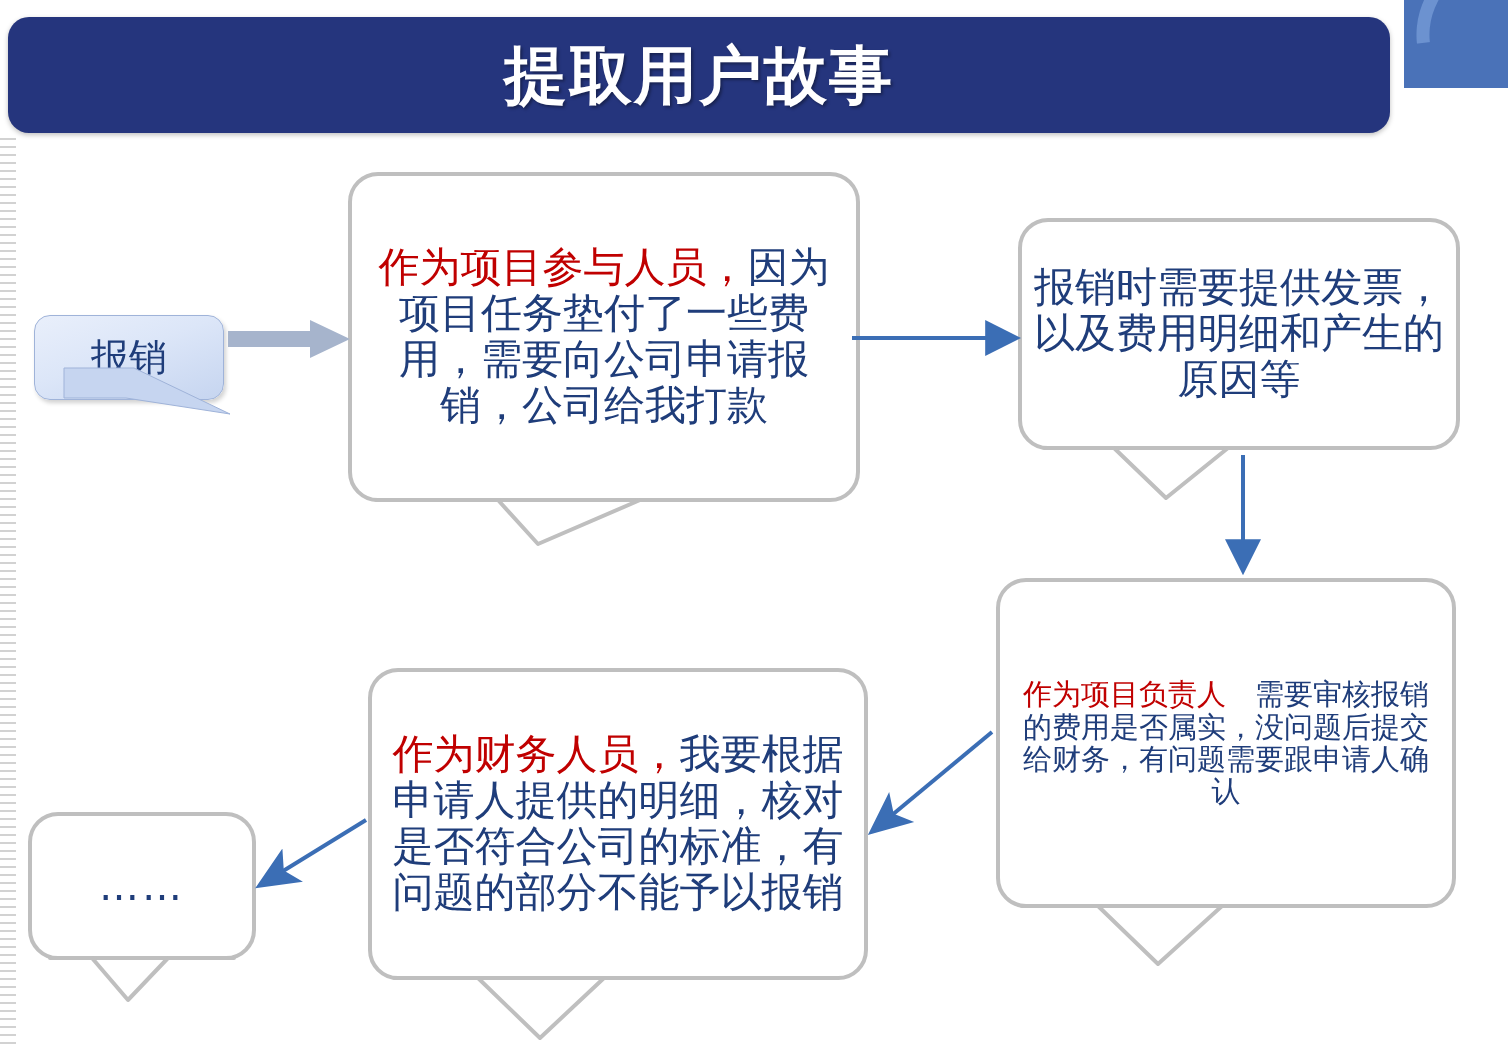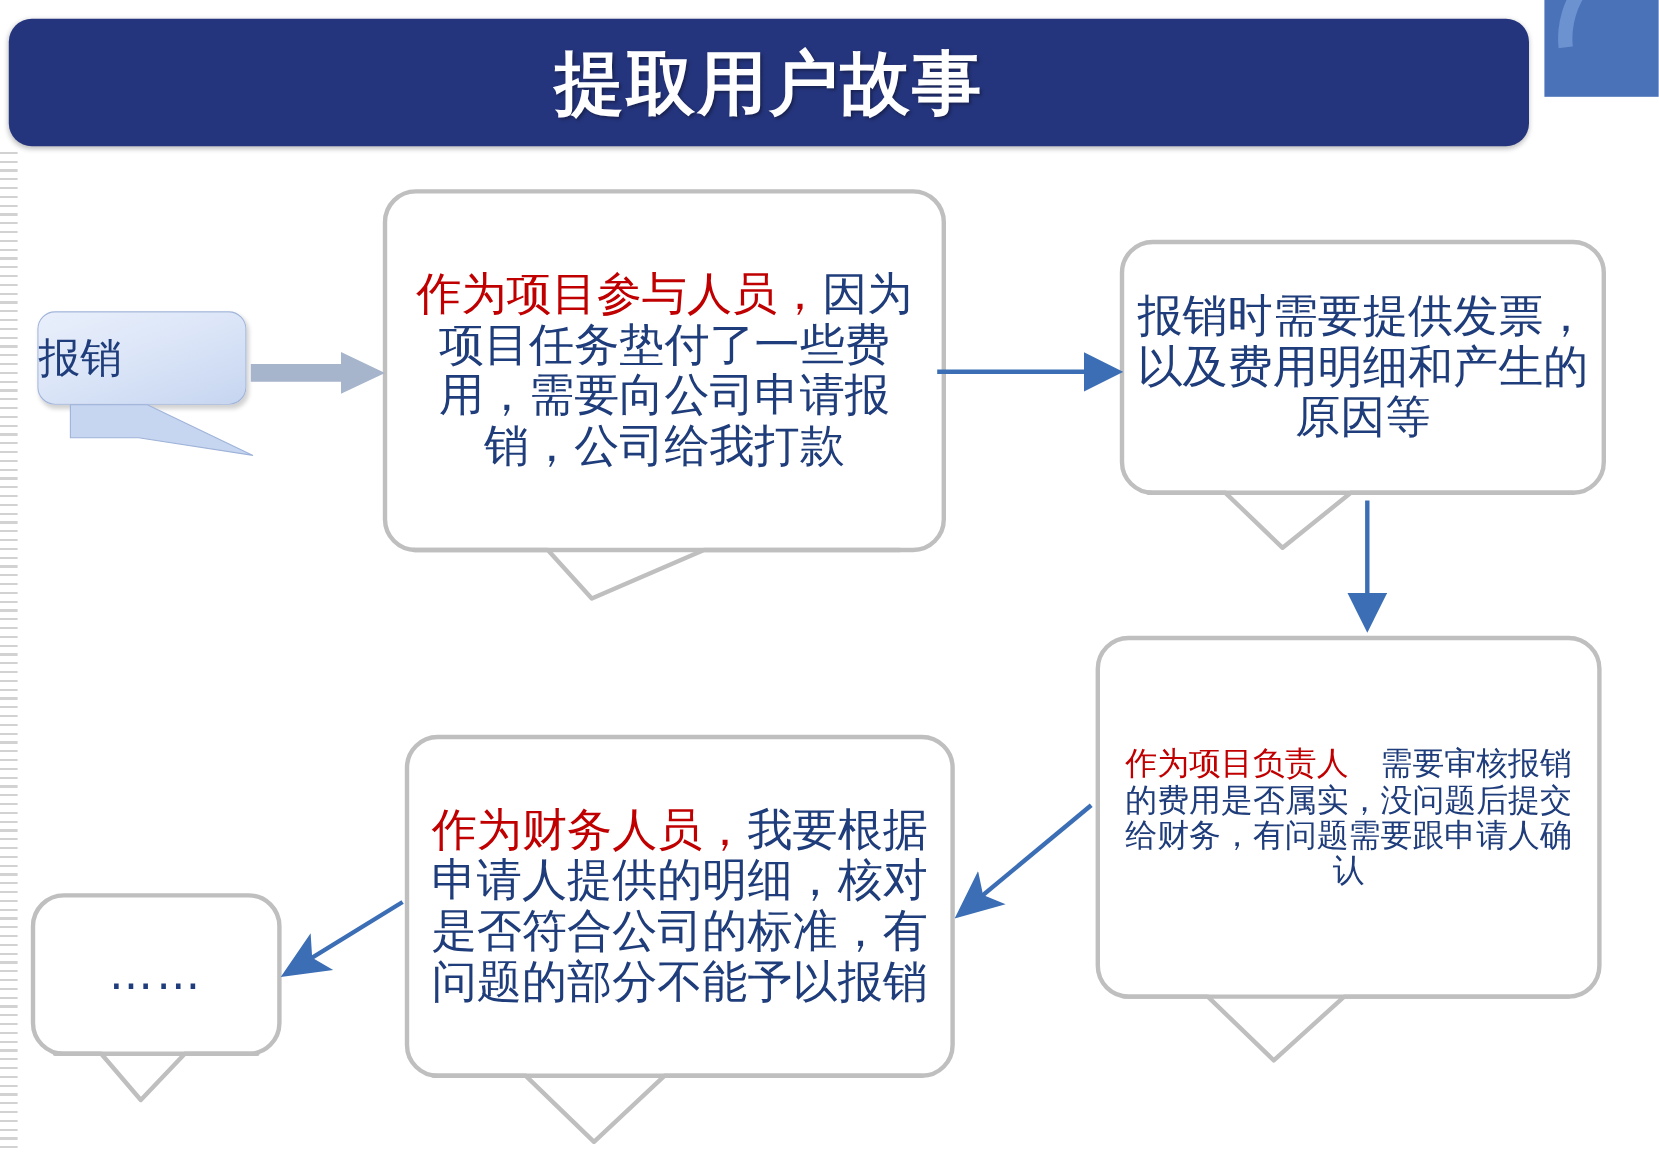--- a/index.html
+++ b/index.html
@@ -71,23 +71,24 @@
   
   .tail-svg{position:absolute;overflow:visible;pointer-events:none;}
 
   
   .bubble{
     position:absolute;
     box-sizing:border-box;
     background:linear-gradient(160deg,#E9EFFB 0%,#DCE6F8 45%,#C6D5F0 100%);
     border:1px solid #9FB3D9;
     border-radius:16px;
-    display:flex;align-items:center;justify-content:flex-start;
+    display:flex;align-items:center;justify-content:center;
     color:#1F3D7A;
     box-shadow:2px 3px 4px rgba(0,0,0,.18);
+    margin-top:32px;
   }
 
   .arrow-layer{position:absolute;left:0;top:0;width:1508px;height:1049px;pointer-events:none;}
 </style>
 </head>
 <body>
 
 <div id="stage">
 
   <div class="hdr-band"></div>

